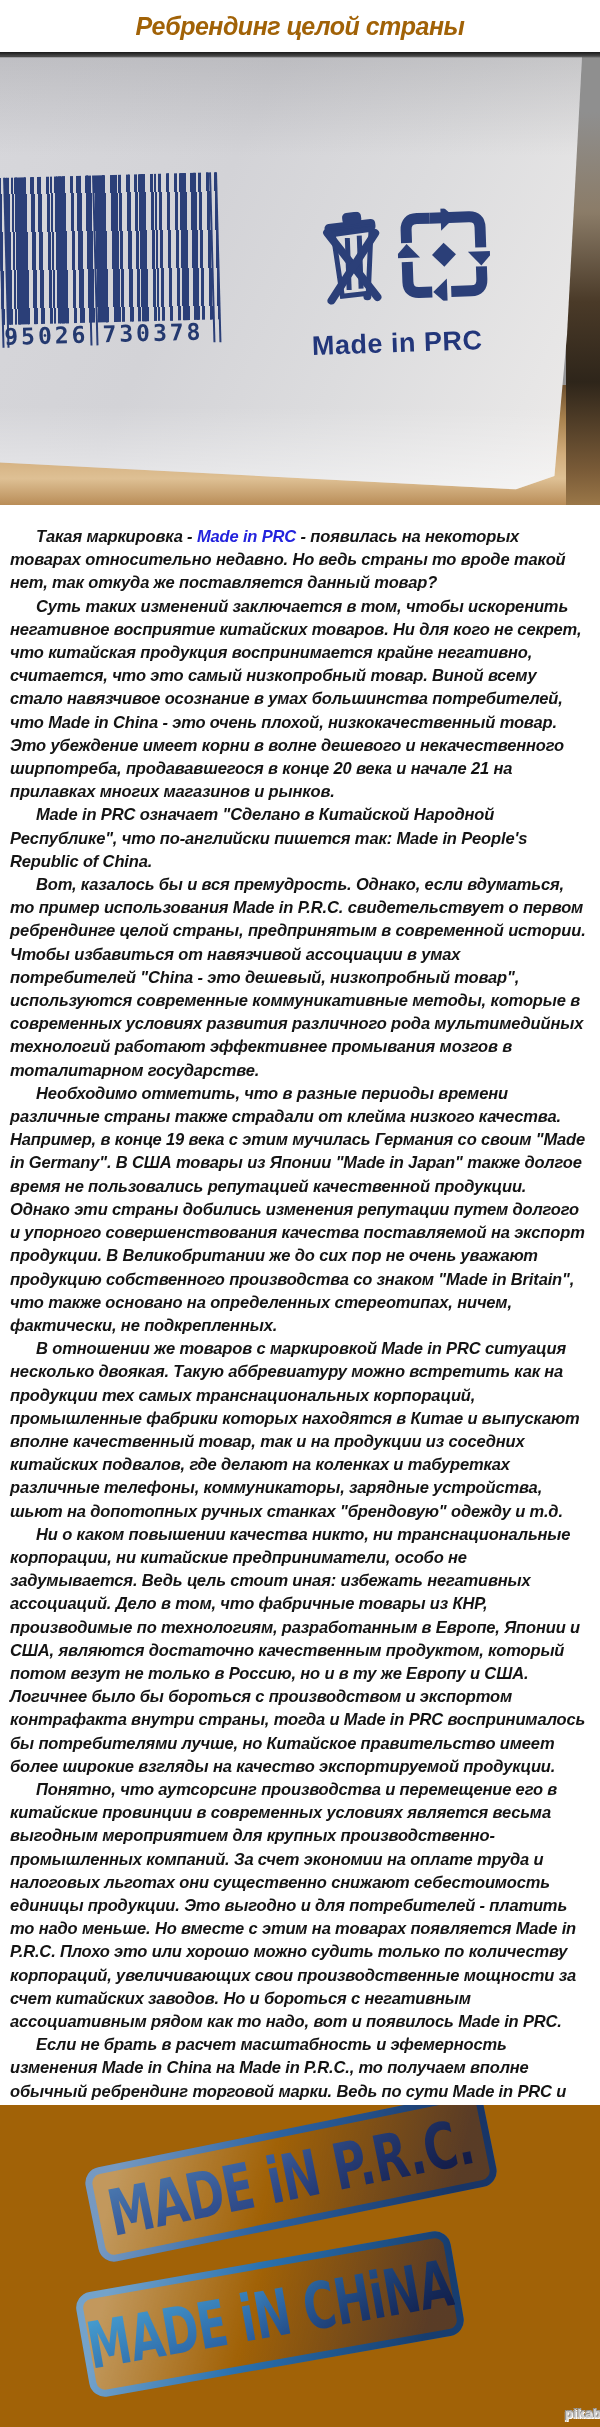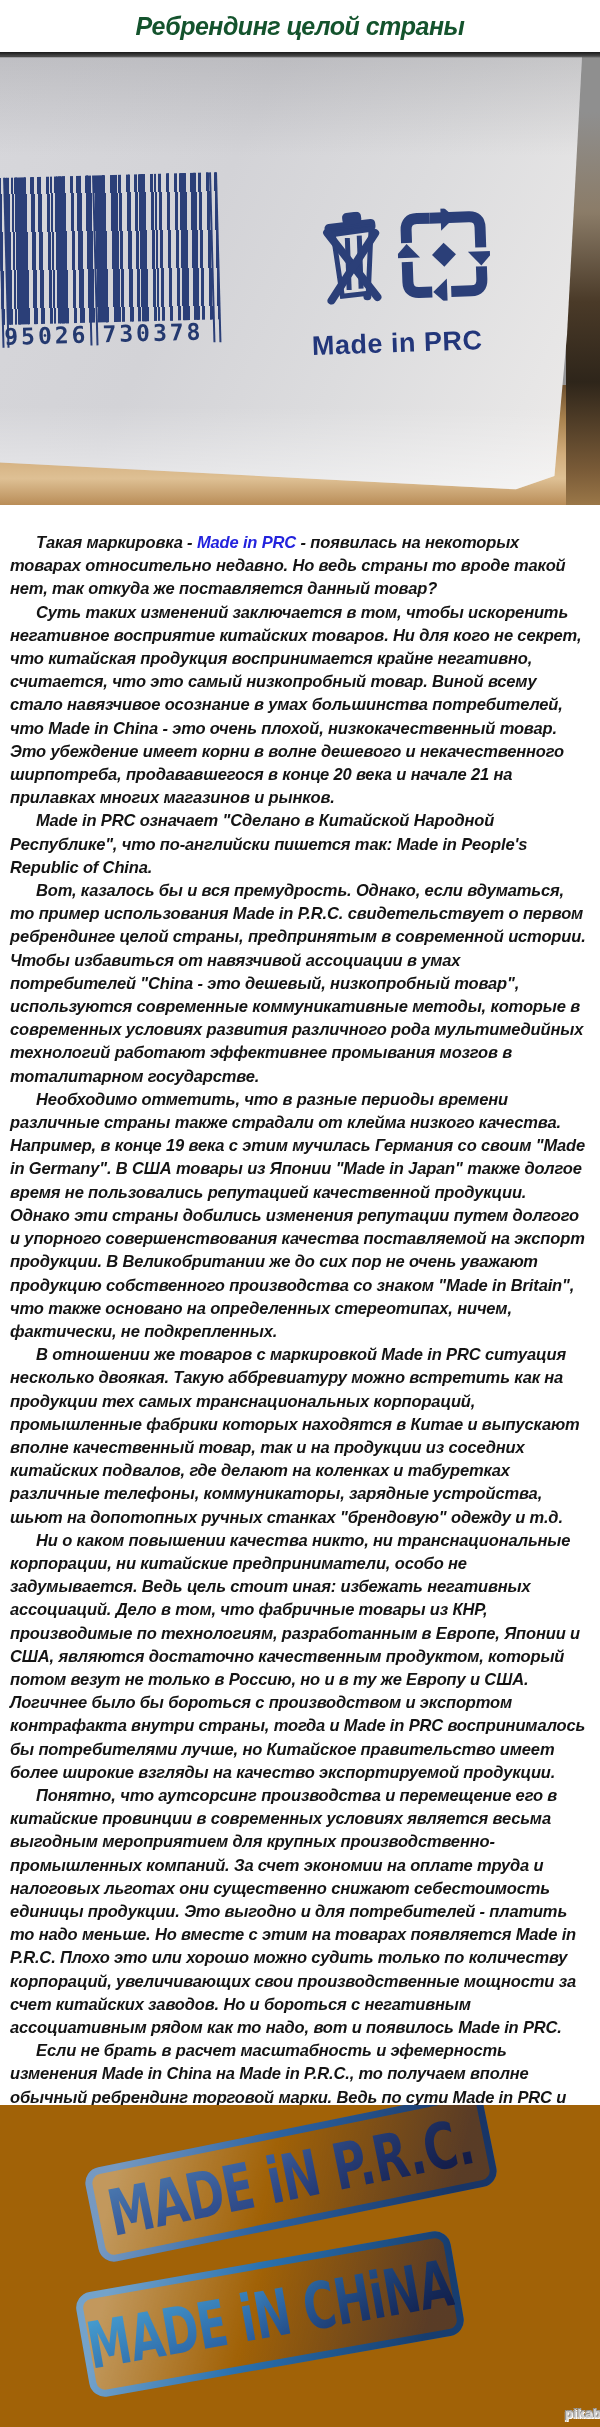--- a/index.html
+++ b/index.html
@@ -1,21 +1,21 @@
 <!DOCTYPE html>
 <html><head>
 <meta charset="utf-8">
 <style>
   html,body{margin:0;padding:0;background:#ffffff;}
   body{width:600px;font-family:"Liberation Sans",sans-serif;}
   .page{position:relative;width:600px;height:2427px;overflow:hidden;background:#fff;}
 
   
   .title-bar{height:52px;display:flex;align-items:center;justify-content:center;background:#fff;}
-  .title-bar h1{margin:0;font-size:25px;font-style:italic;font-weight:bold;color:#14532d;letter-spacing:-.5px;}
+  .title-bar h1{margin:0;font-size:25px;font-style:italic;font-weight:bold;color:#a16207;letter-spacing:-.5px;}
 
   
   .photo{position:relative;width:600px;height:453px;overflow:hidden;
     background:
       linear-gradient(90deg,#3a3a38 0 5px,rgba(0,0,0,0) 6px) no-repeat 0 0/8px 150px,
       linear-gradient(135deg,#35322e 0 30px,rgba(0,0,0,0) 95px) no-repeat 0 0/140px 140px,
       linear-gradient(180deg,#8f8f8f 0 60px,#8b7c68 160px,#4a3a28 250px,#2e251a 330px,#7b5c38 420px,#9a7748 100%) no-repeat right 0/34px 100%,
       linear-gradient(180deg,#6e5030 0,#a8824e 28%,#d2ad7c 58%,#dec094 78%,#b98d58 100%) no-repeat 0 333px/100% 120px,
       linear-gradient(180deg,#9a9a9e 0,#96969a 50%,#90908f 100%);}
   .photo-top-line{position:absolute;left:0;top:0;width:100%;height:6px;background:linear-gradient(180deg,#191919,#4a4a4a 70%,rgba(0,0,0,0));}
@@ -35,21 +35,21 @@
       repeating-linear-gradient(90deg,rgba(0,0,0,0) 0 17px,#2b3f78 17px 24px,rgba(0,0,0,0) 24px 41px);}
   .guard{position:absolute;top:0;width:2px;height:170px;background:#2b3f78;}
   .g1{left:0;} .g2{left:5px;} .g3{left:88px;} .g4{left:94px;} .g5{left:211px;} .g6{left:217px;}
   .barcode-digits{position:absolute;left:2px;top:146px;width:220px;display:flex;gap:14px;
     font-family:"DejaVu Sans Mono",monospace;font-size:23px;font-weight:bold;color:#24396f;letter-spacing:3px;}
 
   .icons-row{position:absolute;left:322px;top:158px;display:flex;gap:14px;align-items:flex-start;transform:rotate(-2deg);}
   .made-in-label{position:absolute;left:312px;top:276px;font-size:27px;font-weight:bold;color:#22367a;transform:rotate(-2deg);letter-spacing:.5px;}
 
   
-  .article{position:relative;width:600px;height:1600px;overflow:hidden;padding:26px 10px 0 10px;box-sizing:border-box;}
+  .article{position:relative;width:600px;height:1600px;overflow:hidden;padding:20px 10px 0 10px;box-sizing:border-box;}
   .article p{margin:0;text-indent:26px;font-style:italic;font-weight:bold;font-size:16.5px;line-height:23.2px;
     color:#141414;letter-spacing:-.15px;}
 
   
   .stamps{position:relative;width:600px;height:322px;background:#a16207;overflow:hidden;padding-left:33px;}
   .stamp{position:absolute;border-style:solid;border-color:#2c62a0;border-width:7px;border-radius:16px;
     display:flex;align-items:center;justify-content:center;background:rgba(255,255,255,0);}
   .stamp::after{content:"";position:absolute;inset:-7px;border-radius:16px;mix-blend-mode:multiply;
     background:linear-gradient(115deg,rgba(255,255,255,0) 45%,rgba(18,22,70,.5) 90%);}
   .stamp::before{content:"";position:absolute;inset:-7px;border-radius:16px;

